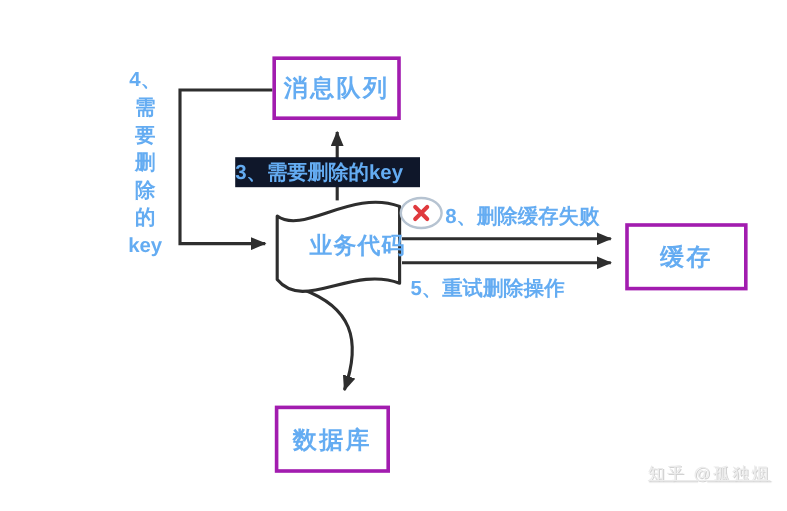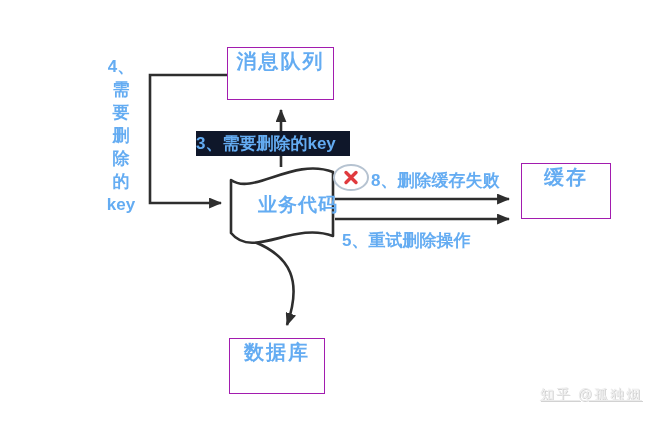--- a/index.html
+++ b/index.html
@@ -13,34 +13,34 @@
     background:#ffffff;
     overflow:hidden;
   }
   .wires{
     position:absolute;left:0;top:0;width:656px;height:426px;
     z-index:1;
   }
   .node{
     position:absolute;
     box-sizing:border-box;
-    border:1px solid #a21caf;
+    border:3px solid #a21caf;
     background:#ffffff;
-    display:flex;justify-content:center;
+    display:flex;align-items:center;justify-content:center;
     z-index:2;
   }
   .node-label{
     color:#64acf2;
     font-size:20px;
     font-weight:bold;
     letter-spacing:2px;
     white-space:nowrap;
   }
   #node-message-queue{left:227px;top:47px;width:107px;height:53px;}
-  #node-cache{left:521px;top:163px;width:90px;height:56px;}
+  #node-cache{left:521px;top:186px;width:102px;height:56px;}
   #node-database{left:229px;top:338px;width:96px;height:56px;}
   #node-business-code{
     position:absolute;left:228px;top:156px;width:110px;height:92px;
     display:flex;align-items:center;justify-content:flex-end;
     z-index:2;background:transparent;
   }
   #business-label{
     position:relative;top:3px;
     color:#64acf2;font-size:19px;font-weight:bold;letter-spacing:1px;
     white-space:nowrap;

